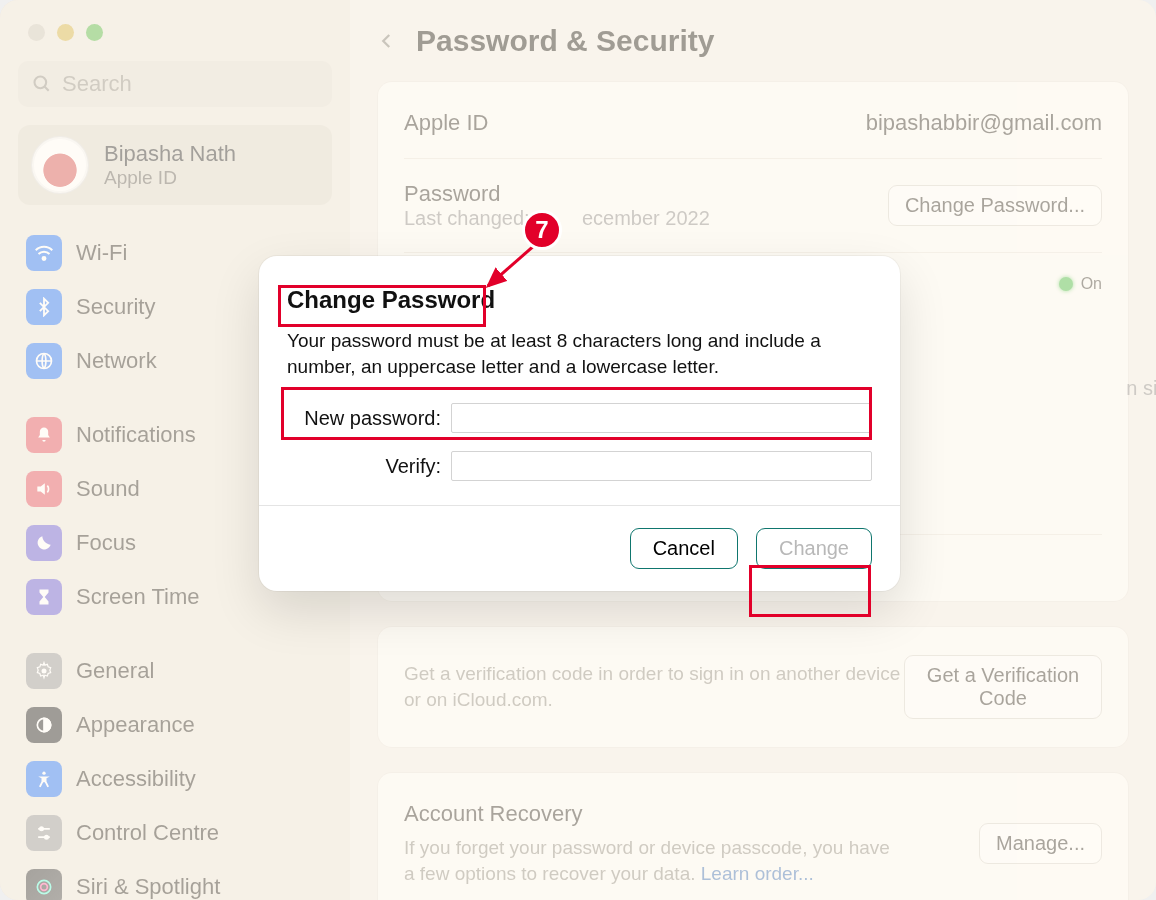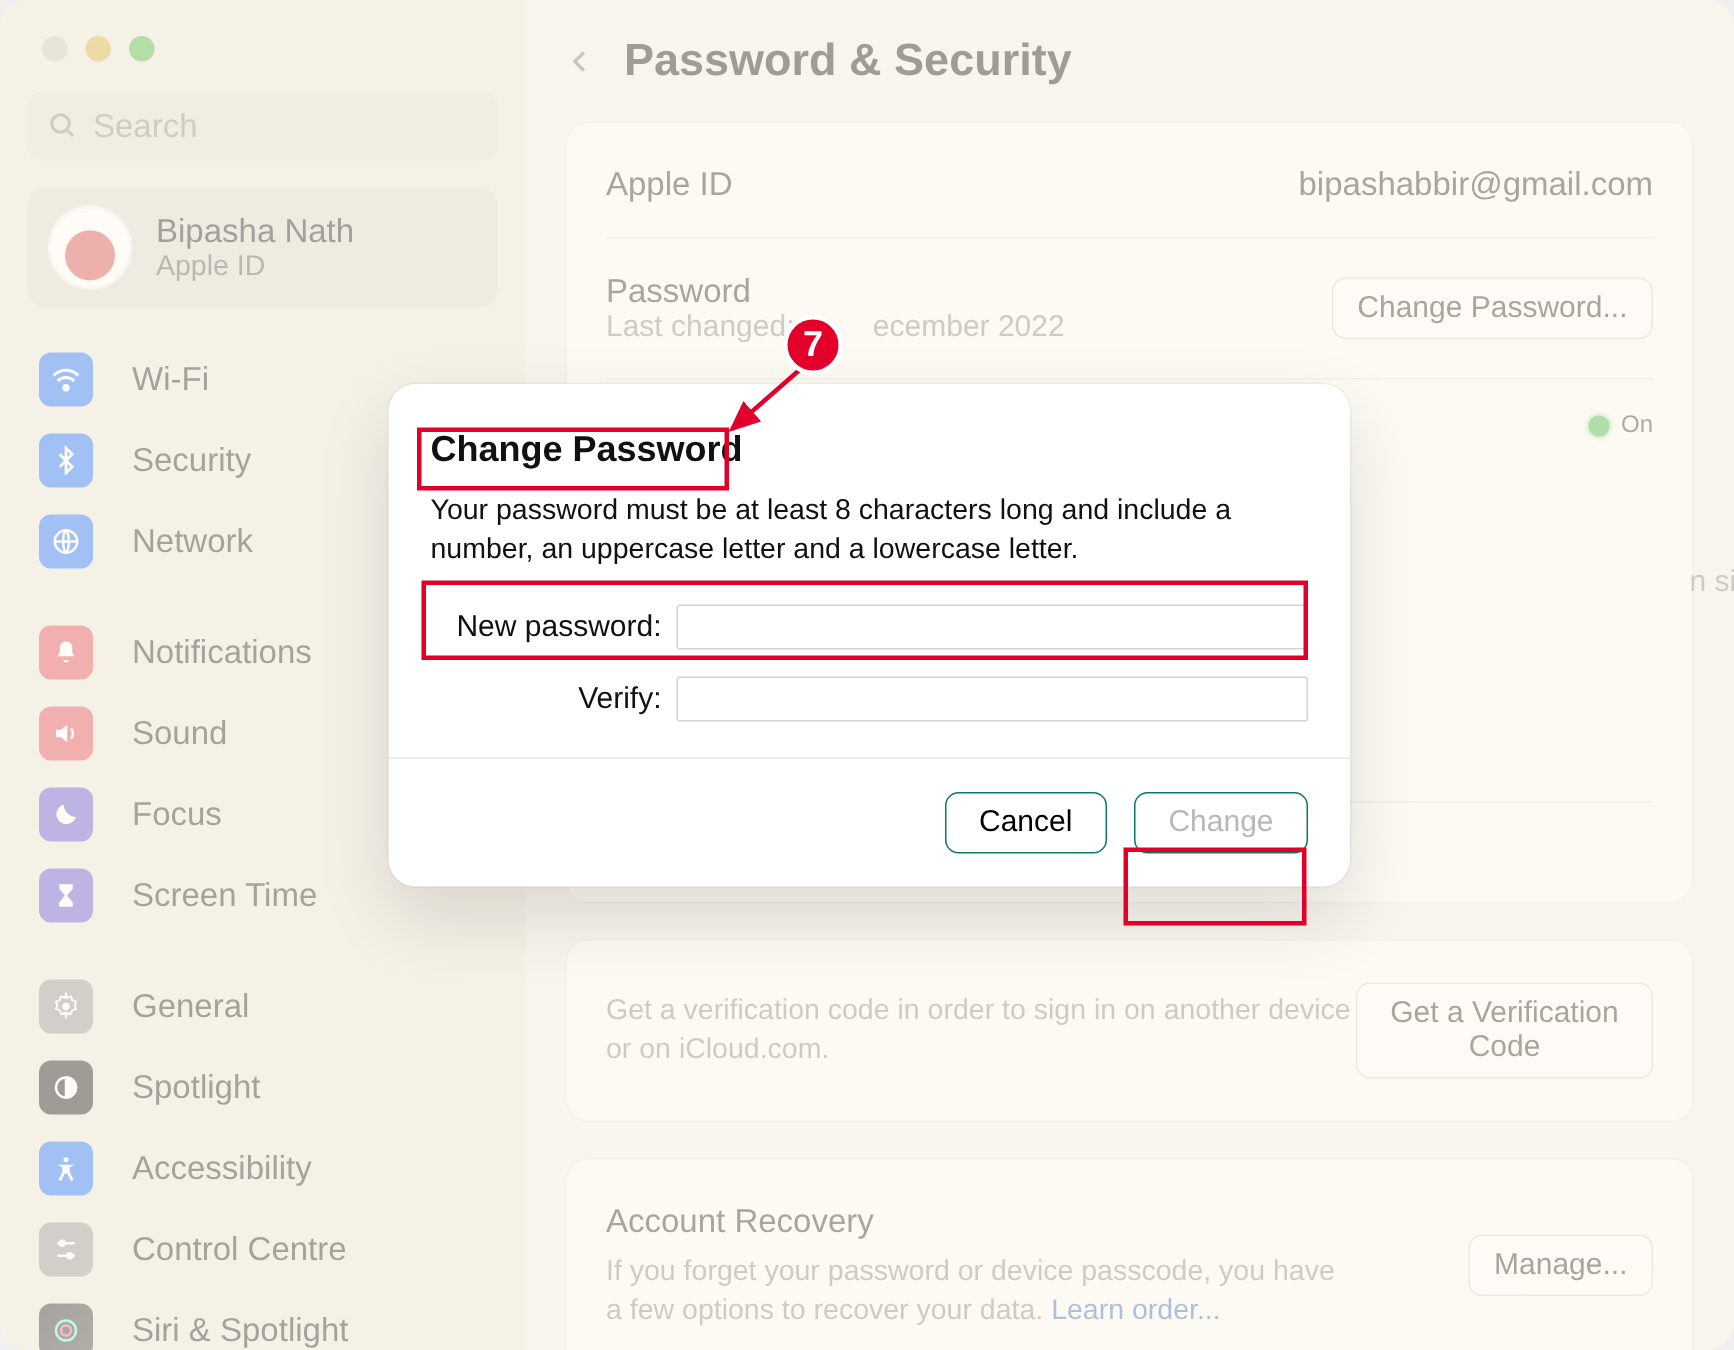--- a/index.html
+++ b/index.html
@@ -17,21 +17,21 @@
   .search {
     display:flex; align-items:center; gap:10px; background:#e2ddd2; border-radius:10px; padding:10px 14px; color:#9a968c; font-size:22px;
   }
   .profile {
     margin-top:18px; display:flex; align-items:center; gap:16px; background:#dedacd; border-radius:12px; padding:12px 14px;
   }
   .avatar { width:56px; height:56px; border-radius:50%; background: radial-gradient(circle at 50% 60%, #d85a5a 40%, #fff 42%); border:2px solid #f4f4f4; box-shadow:0 0 0 1px #ddd;}
   .profile .name{font-size:22px; color:#333;} .profile .sub{font-size:19px; color:#6b6760;}
   .navgroup{margin-top:22px; display:flex; flex-direction:column; gap:2px;}
   .navitem {
-    display:flex; align-items:center; gap:26px; padding:8px 8px; border-radius:8px; color:#3a372f; font-size:22px;
+    display:flex; align-items:center; gap:14px; padding:8px 8px; border-radius:8px; color:#3a372f; font-size:22px;
   }
   .navicon {
     width:36px; height:36px; border-radius:8px; display:flex; align-items:center; justify-content:center; font-size:20px; color:#fff; flex-shrink:0;
   }
   
   .main { position:absolute; left:350px; top:0; right:0; height:100%; padding:18px 28px; overflow:hidden;}
   .titlebar{display:flex; align-items:center; gap:20px; padding:6px 0 24px 0;}
   .back-ch{font-size:28px; color:#888;}
   .title{font-size:30px; font-weight:700; color:#2e2b25;}
   .panel{background:#fdfcf8; opacity:0.9; border-radius:14px; padding:24px 26px; color:#3a372f; box-shadow:0 0 0 1px rgba(0,0,0,0.04);}
@@ -173,21 +173,21 @@
           </div>
         <span>General</span>
       </div>
       <div class="navitem">
         <div class="navicon" style="background:#2b2b2b">
             <svg width="20" height="20" viewBox="0 0 24 24" fill="none" stroke="#fff" stroke-width="2">
               <circle cx="12" cy="12" r="8"></circle>
               <path d="M12 4a8 8 0 0 1 0 16z" fill="#fff"></path>
             </svg>
           </div>
-        <span>Spotlight</span>
+        <span>Appearance</span>
       </div>
       <div class="navitem">
         <div class="navicon" style="background:#2f7af5">
             <svg width="20" height="20" viewBox="0 0 24 24" fill="#fff">
               <circle cx="12" cy="5" r="2"></circle>
               <path d="M5 9h14l-4 2v4l3 6-2 1-3-6h-2l-3 6-2-1 3-6v-4z"></path>
             </svg>
           </div>
         <span>Accessibility</span>
       </div>

